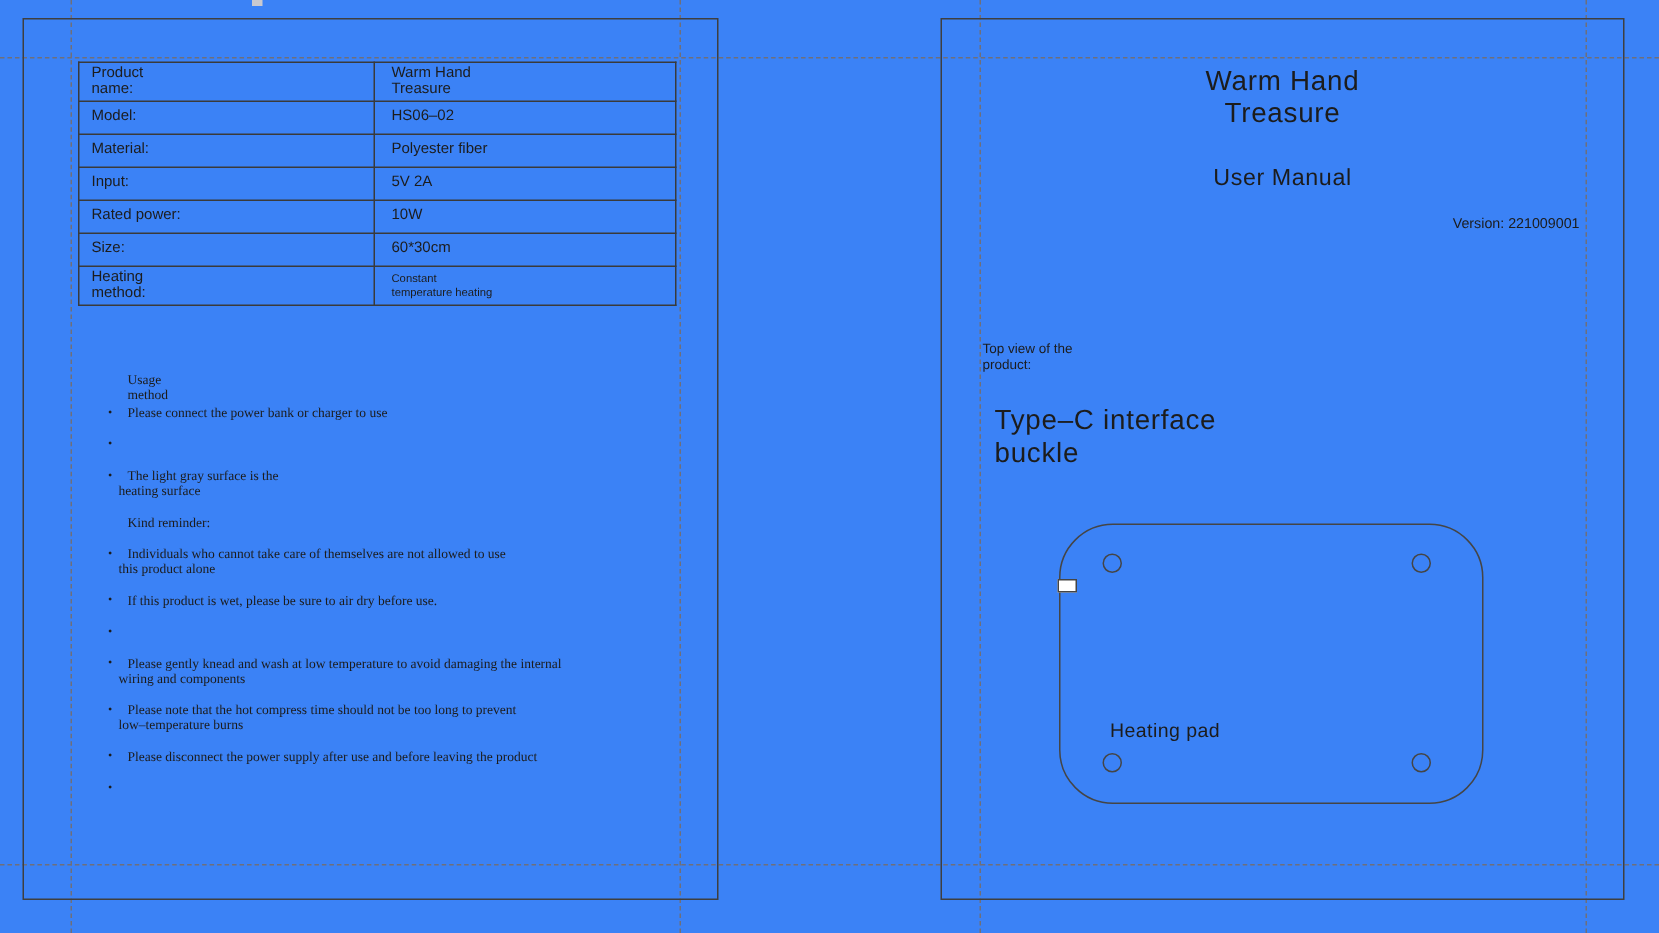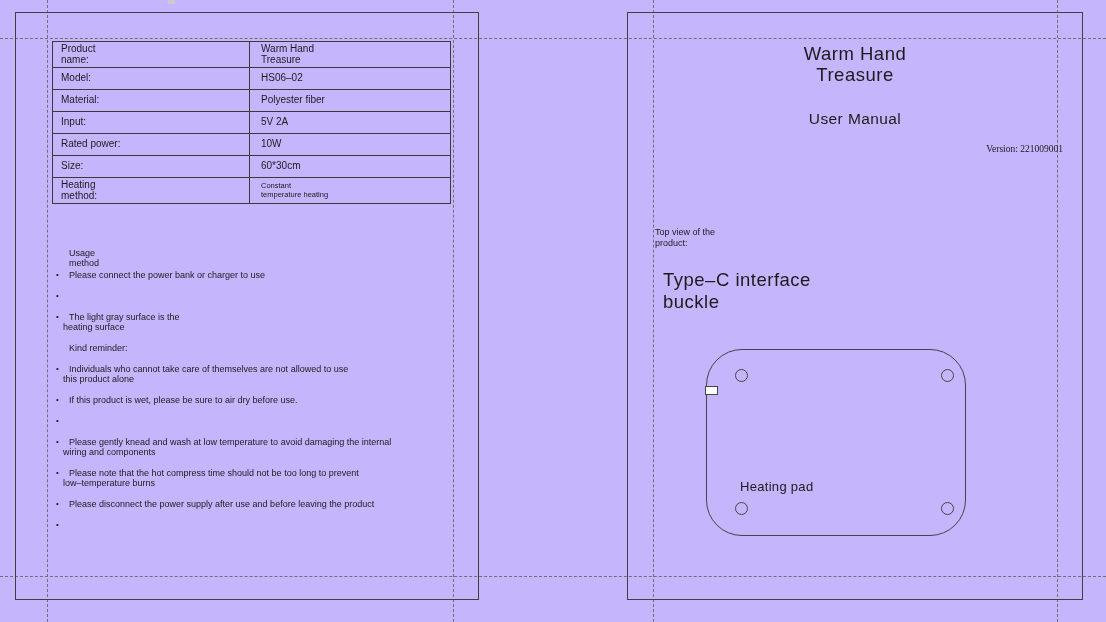--- a/index.html
+++ b/index.html
@@ -1,18 +1,18 @@
 <!DOCTYPE html>
 <html><head>
 <meta charset="utf-8">
 <style>
   * { margin:0; padding:0; box-sizing:border-box; }
   html,body { background:#ffffff; }
   body { font-family:"Liberation Sans", sans-serif; color:#1c1c1c; }
-  .canvas { position:relative; width:1106px; height:622px; background:#c4b5fd; overflow:hidden; }
+  .canvas { position:relative; width:1106px; height:622px; background:#3b82f6; overflow:hidden; }
 
   
   .guide-v { position:absolute; top:0; height:622px; width:0; border-left:1px dashed #6f6f7a; }
   .guide-h { position:absolute; left:0; width:1106px; height:0; border-top:1px dashed #6f6f7a; }
   .gv1{left:47px;} .gv2{left:453px;} .gv3{left:653px;} .gv4{left:1057px;}
   .gh1{top:38px;} .gh2{top:576px;}
   .reg-mark { position:absolute; left:168px; top:0; width:7px; height:4px; background:#c9c9cf; }
 
   
   .page { position:absolute; top:12px; height:588px; border:1px solid #3f3f3f; background:transparent; }
@@ -21,39 +21,39 @@
 
   
   .spec-table { position:absolute; left:36px; top:28px; width:399px; border-collapse:collapse; table-layout:fixed; }
   .spec-table td { border:1px solid #3a3a3a; vertical-align:middle; font-size:10px; line-height:10.5px;
                    height:22px; white-space:pre-line; color:#1c1c1c; }
   .spec-table td.c-label { width:197px; padding:2px 4px 2px 8px; }
   .spec-table td.c-value { padding:2px 4px 2px 11px; }
   .spec-table tr.small-value td.c-value { font-size:7.5px; line-height:8.5px; }
 
   
-  .content { position:absolute; left:40px; top:235px; width:406px; font-size:9px; line-height:10px; }
+  .content { position:absolute; left:56px; top:235px; width:406px; font-size:9px; line-height:10px;font-family:Liberation Serif, serif; }
   .sec-heading { margin:0 0 2px 13px; white-space:pre-line; }
   .sec-heading.reminder { margin-top:8px; margin-bottom:11px; }
   .bullet { display:flex; margin-bottom:11px; }
   .bullet .dot { flex:0 0 7px; font-size:8px; line-height:10px; }
   .bullet .b-text { white-space:pre-line; text-indent:6px; }
 
   
   .rp-title { position:absolute; top:30px; left:0; width:100%; text-align:center;
               font-size:18.5px; line-height:21px; white-space:pre-line; letter-spacing:0.5px; }
   .rp-subtitle { position:absolute; top:97px; left:0; width:100%; text-align:center; font-size:15.5px; letter-spacing:0.4px; }
-  .rp-version { position:absolute; top:131px; right:19px; font-size:9.5px;font-family:Liberation Serif, serif; }
+  .rp-version { position:absolute; top:131px; right:29px; font-size:9.5px; }
   .rp-intro { position:absolute; top:161px; left:25px; width:408px; font-size:9.5px; line-height:12px; white-space:pre-line; }
   .rp-topview { position:absolute; top:214px; left:27px; font-size:9px; line-height:10.5px; white-space:pre-line; }
   .rp-interface { position:absolute; top:256px; left:35px; font-size:18.5px; line-height:21.5px;
                   white-space:pre-line; letter-spacing:0.5px; }
 
   
-  .diagram { position:absolute; left:78px; top:336px; width:260px; height:187px;
+  .diagram { position:absolute; left:78px; top:336px; width:283px; height:187px;
              border:1px solid #454545; border-radius:36px; }
   .hole { position:absolute; width:13px; height:13px; border:1px solid #454545; border-radius:50%; background:transparent; }
   .hole-tl { left:28px;  top:19px; }
   .hole-tr { left:234px; top:19px; }
   .hole-bl { left:28px;  top:152px; }
   .hole-br { left:234px; top:152px; }
   .buckle-tab { position:absolute; left:-2px; top:36px; width:13px; height:9px; border:1px solid #454545; background:#fff; }
   .pad-label { position:absolute; left:33px; top:129px; font-size:13px; letter-spacing:0.3px; }
 </style>
 </head>

